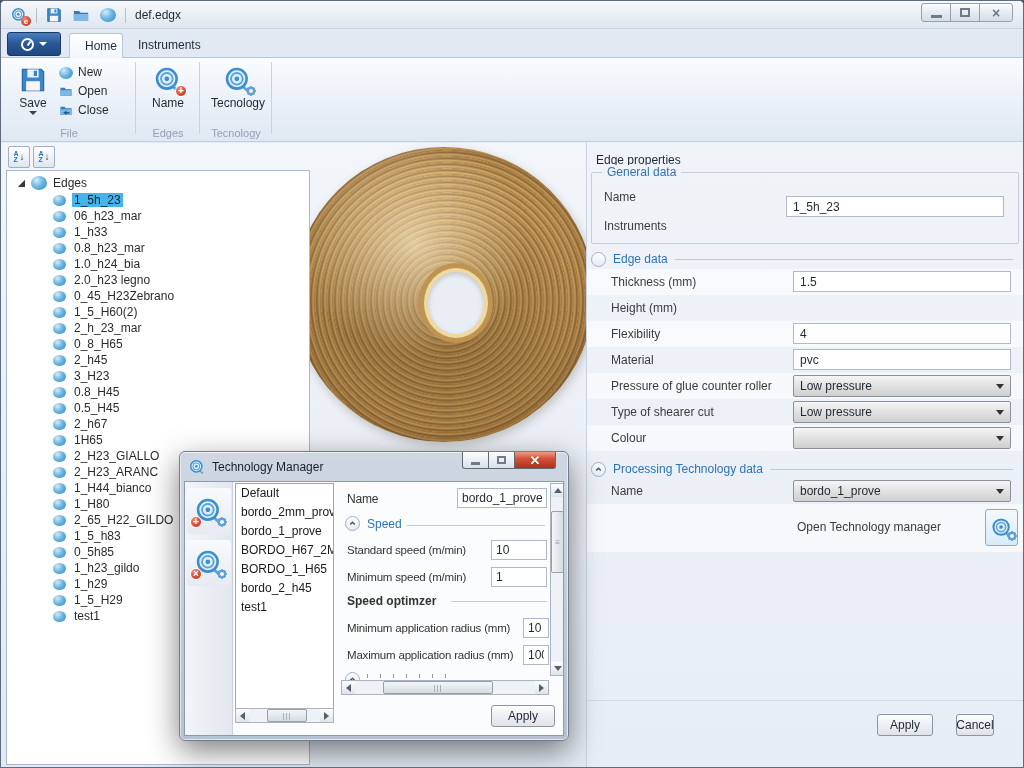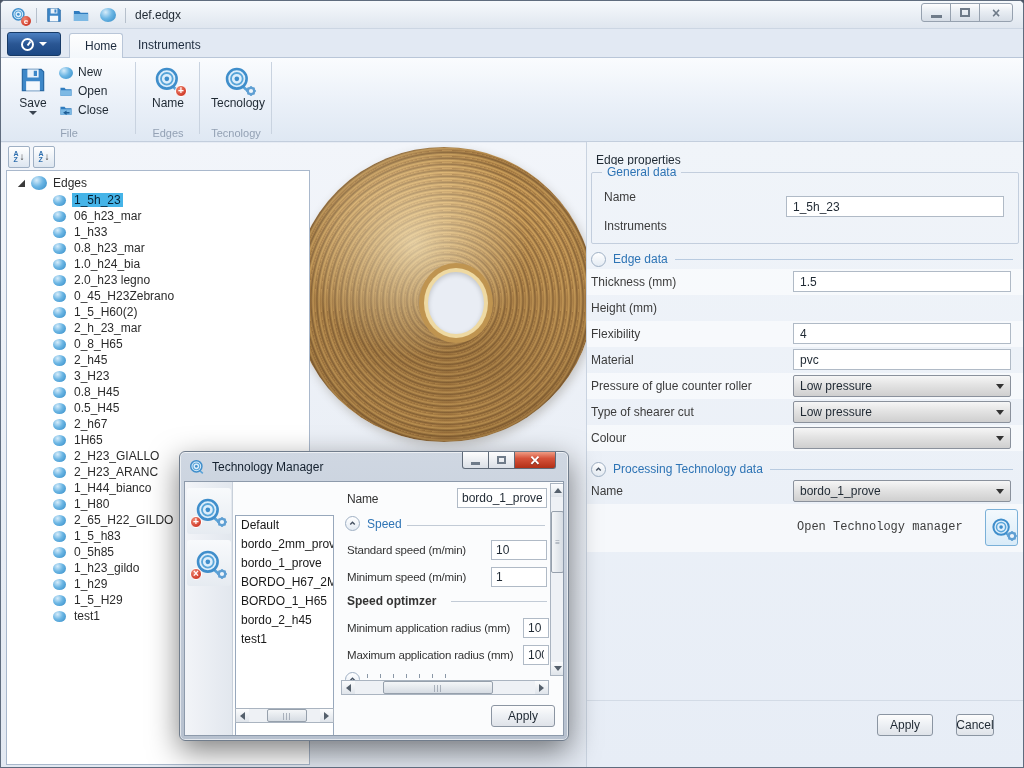--- a/index.html
+++ b/index.html
@@ -104,31 +104,31 @@
   .gb-row { position:absolute; left:0; right:0; height:27px; display:flex; align-items:center; padding-left:12px; }
   .gb-row .flabel { color:#3c3c3c; }
   .tinput { position:absolute; right:14px; width:218px; height:21px; border:1px solid #b0bac6; background:#fff;
             font:12px "Liberation Sans", sans-serif; padding:0 6px; color:#1f2933; }
   .sechdr { position:absolute; left:4px; display:flex; align-items:center; gap:7px; height:18px; }
   .collapse-btn { width:15px; height:15px; border:1px solid #9fb0c4; border-radius:50%;
                   background:linear-gradient(#fff,#e4ebf3); display:flex; align-items:center; justify-content:center; }
   .sec-title { color:#2e74b5; white-space:nowrap; }
   .sec-rule { flex:1; height:1px; background:#b9cbe0; margin-right:12px; }
   .prop-rows { position:absolute; left:0; right:0; }
-  .prop-row { position:relative; height:26px; display:flex; align-items:center; padding-left:4px; }
+  .prop-row { position:relative; height:26px; display:flex; align-items:center; padding-left:24px; }
   .prop-row:nth-child(odd) { background:rgba(255,255,255,.55); }
   .prop-row .flabel { color:#3c3c3c; }
   .prop-row .tinput, .prop-row .dropdown { top:2px; }
   .dropdown { position:absolute; right:14px; width:218px; height:22px; border:1px solid #8a919c; border-radius:2px;
               background:linear-gradient(#f6f6f6,#e3e3e3 45%,#cfcfcf); display:flex; align-items:center;
               padding:0 6px; color:#1f2933; }
   .dd-arrow { position:absolute; right:6px; top:8px; width:0; height:0;
               border-left:4px solid transparent; border-right:4px solid transparent; border-top:5px solid #333; }
   .opentech-row { position:absolute; left:0; right:0; top:362px; height:48px; background:rgba(255,255,255,.55); }
-  .opentech-label { position:absolute; left:210px; top:16px; width:188px; overflow:hidden; white-space:nowrap; color:#3c3c3c;font-family:Liberation Mono, monospace; }
+  .opentech-label { position:absolute; left:210px; top:16px; width:188px; overflow:hidden; white-space:nowrap; color:#3c3c3c; }
   .opentech-btn { position:absolute; left:398px; top:5px; width:33px; height:37px; border:1px solid #7ab0d8; border-radius:3px;
                   background:linear-gradient(#f3f9fd,#d9ebf8); display:flex; align-items:center; justify-content:center; }
   .footer-rule { position:absolute; left:0; right:0; top:558px; height:1px; background:#d3dbe6; }
   .pushbtn { position:absolute; height:22px; border:1px solid #8b95a2; border-radius:3px;
              background:linear-gradient(#fdfdfd,#eef1f5 45%,#dfe3e9); display:flex; align-items:center; justify-content:center;
              color:#1f2933; font:12px "Liberation Sans", sans-serif; }
 
   
   .scroll-h { position:absolute; height:15px; background:#eef1f5; border:1px solid #aab4c0; display:flex; align-items:center; }
   .sc-ar { width:13px; height:13px; display:flex; align-items:center; justify-content:center; background:linear-gradient(#fcfdfe,#dfe4ea); }
@@ -160,21 +160,21 @@
             background:linear-gradient(#ef9c84,#d6533b 40%,#b23017); }
   .dlgbtn .g-min { margin-top:6px; width:9px; height:3px; }
   .dlgbtn .g-restore { width:9px; height:8px; }
   .gx { color:#fff; font-size:13px; font-weight:bold; line-height:1; text-shadow:0 1px 1px rgba(0,0,0,.4); }
   .dlg-client { position:absolute; left:4px; top:29px; right:4px; bottom:4px; background:#fbfcfd; border:1px solid #8d9aab; overflow:hidden; }
   .dlg-toolcol { position:absolute; left:0; top:0; bottom:0; width:48px;
                  background:linear-gradient(90deg,#f2f4f8,#e2e7ee); border-right:1px solid #c8d0da; }
   .toolbtn { position:absolute; left:2px; width:44px; height:46px; border-radius:3px;
              background:linear-gradient(#f8fafc,#e6ebf1); display:flex; align-items:center; justify-content:center; }
   .toolic { position:relative; width:30px; height:30px; display:flex; align-items:center; justify-content:center; }
-  .dlg-list { position:absolute; left:50px; top:1px; width:99px; height:232px; background:#fff; border:1px solid #98a8bc; overflow:hidden;margin-top:32px; }
+  .dlg-list { position:absolute; left:50px; top:1px; width:99px; height:232px; background:#fff; border:1px solid #98a8bc; overflow:hidden; }
   .litem { height:19px; line-height:19px; padding:0 5px; white-space:nowrap; overflow:hidden; color:#1a1a1a; }
   .dlg-fields { position:absolute; left:156px; top:0; right:0; bottom:0; }
   .dlb { color:#2e74b5; }
   .dlg-label { position:absolute; color:#333; font-size:11.5px; letter-spacing:-0.2px; white-space:nowrap; }
   .dlg-input { position:absolute; height:20px; border:1px solid #b0bac6; background:#fff;
                font:12px "Liberation Sans", sans-serif; padding:0 4px; color:#1f2933; overflow:hidden; }
   .dlg-sechdr { position:absolute; display:flex; align-items:center; gap:7px; }
   .gbx-label { position:absolute; font-weight:bold; color:#333; white-space:nowrap; }
   .gbx-rule { position:absolute; height:1px; background:#c2cbd6; }
   .ticks { position:absolute; display:flex; gap:12px; }

